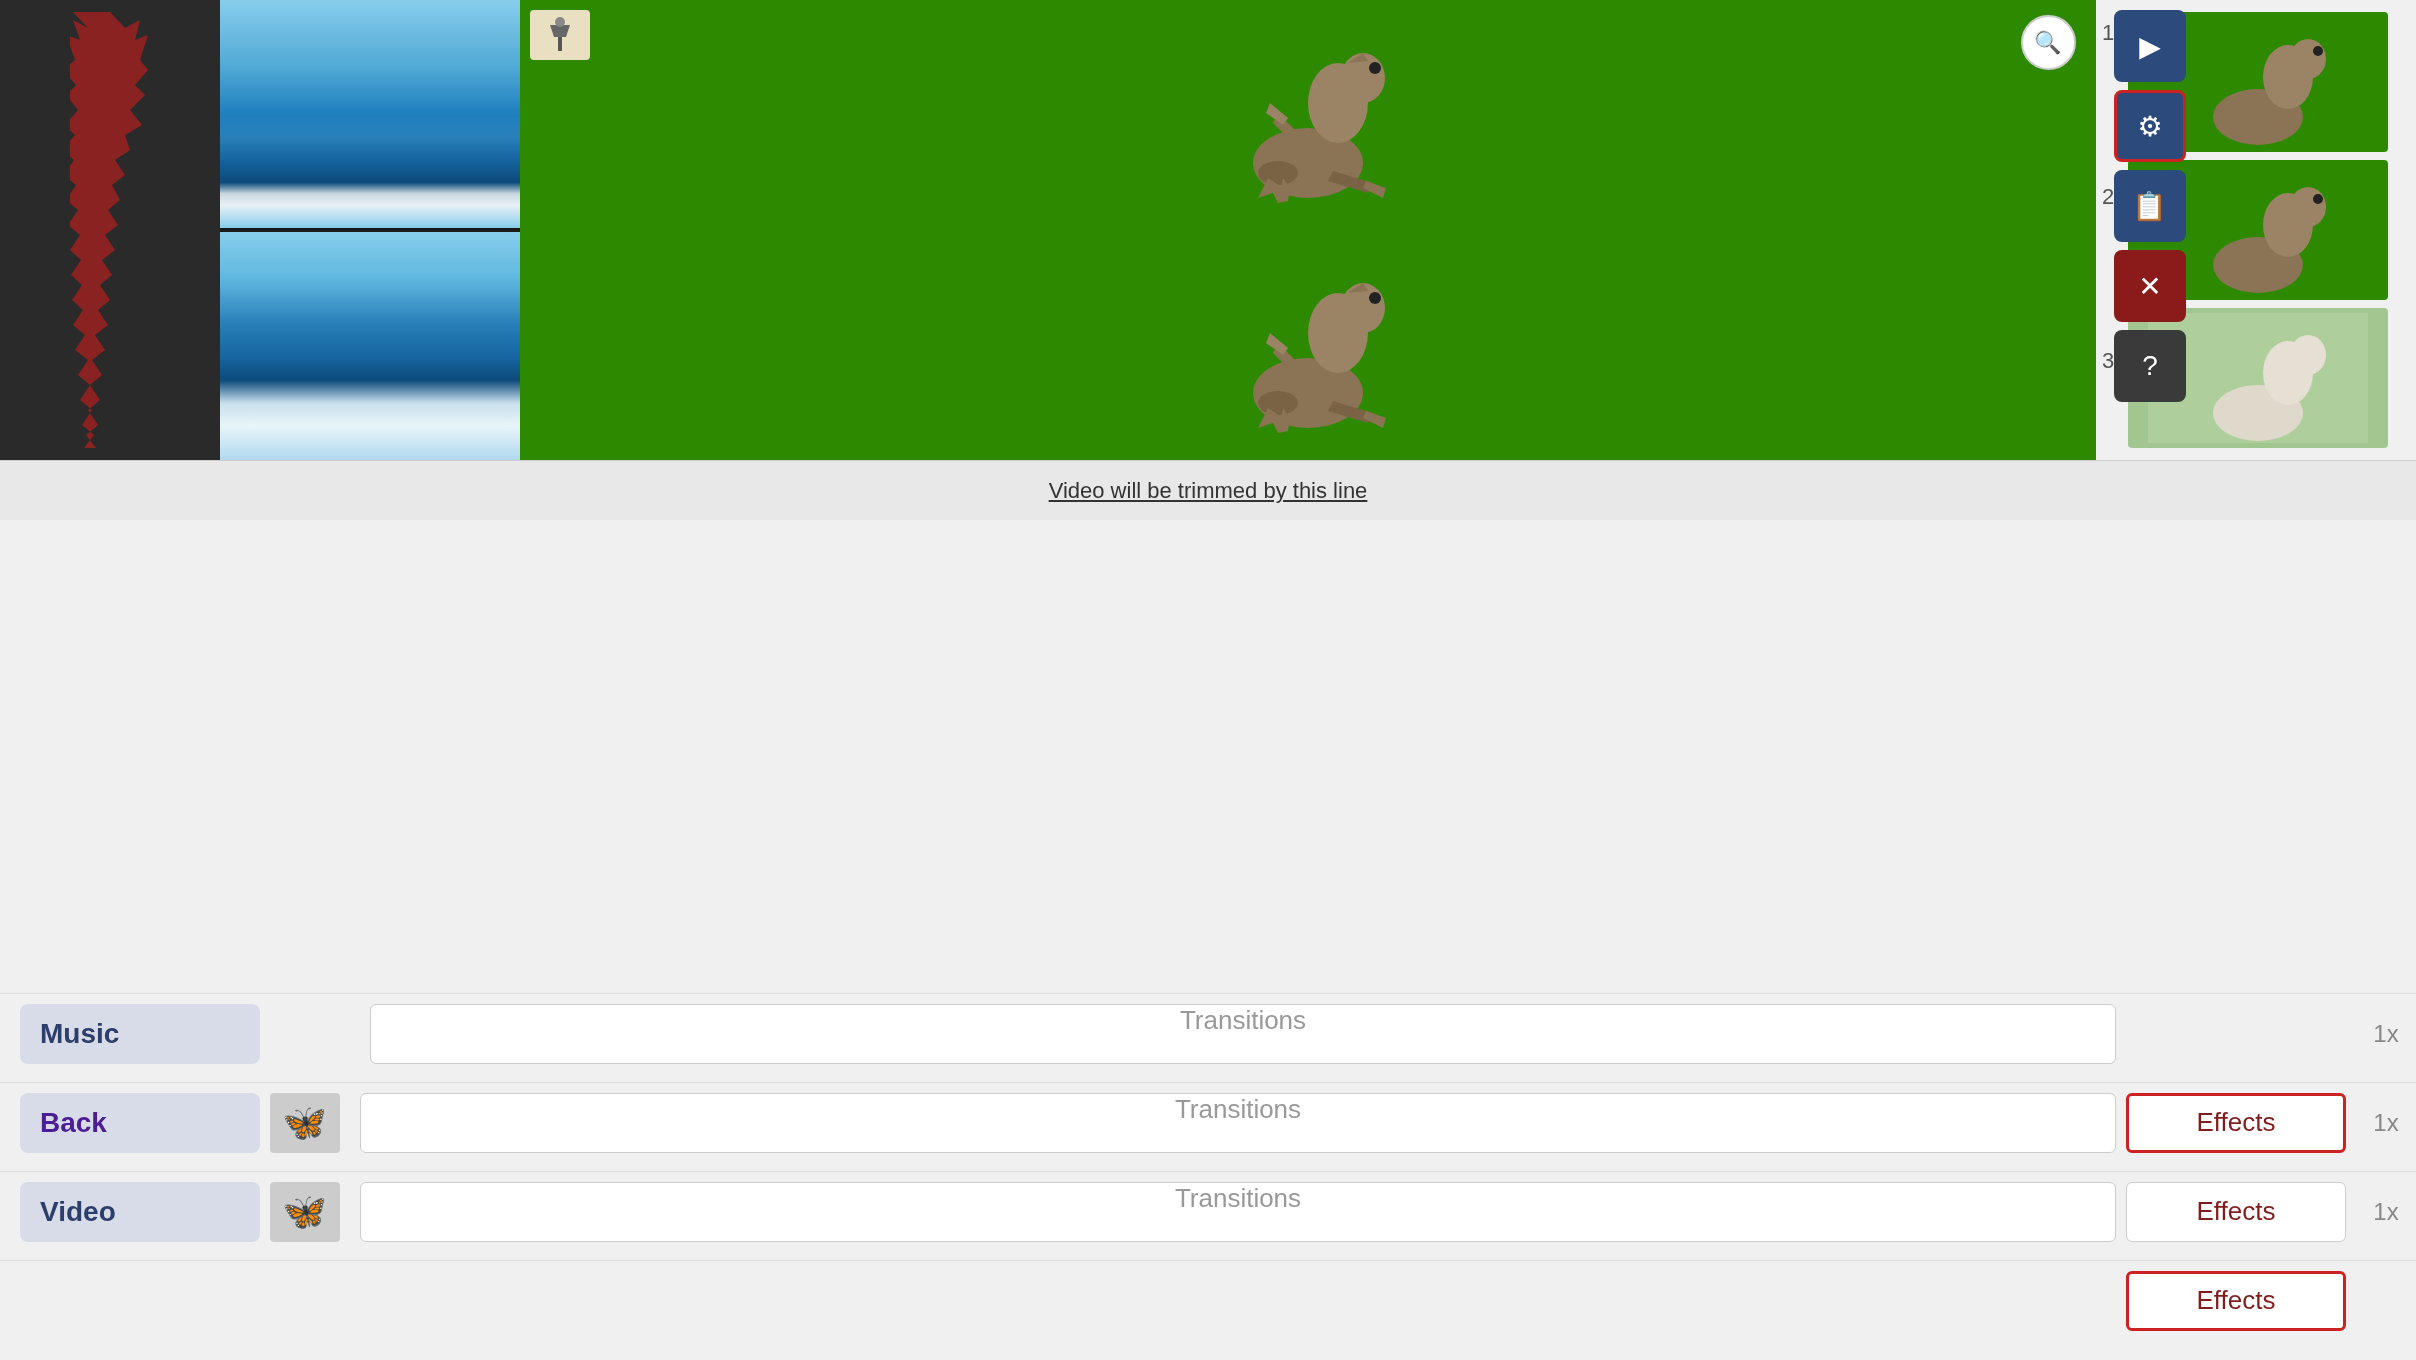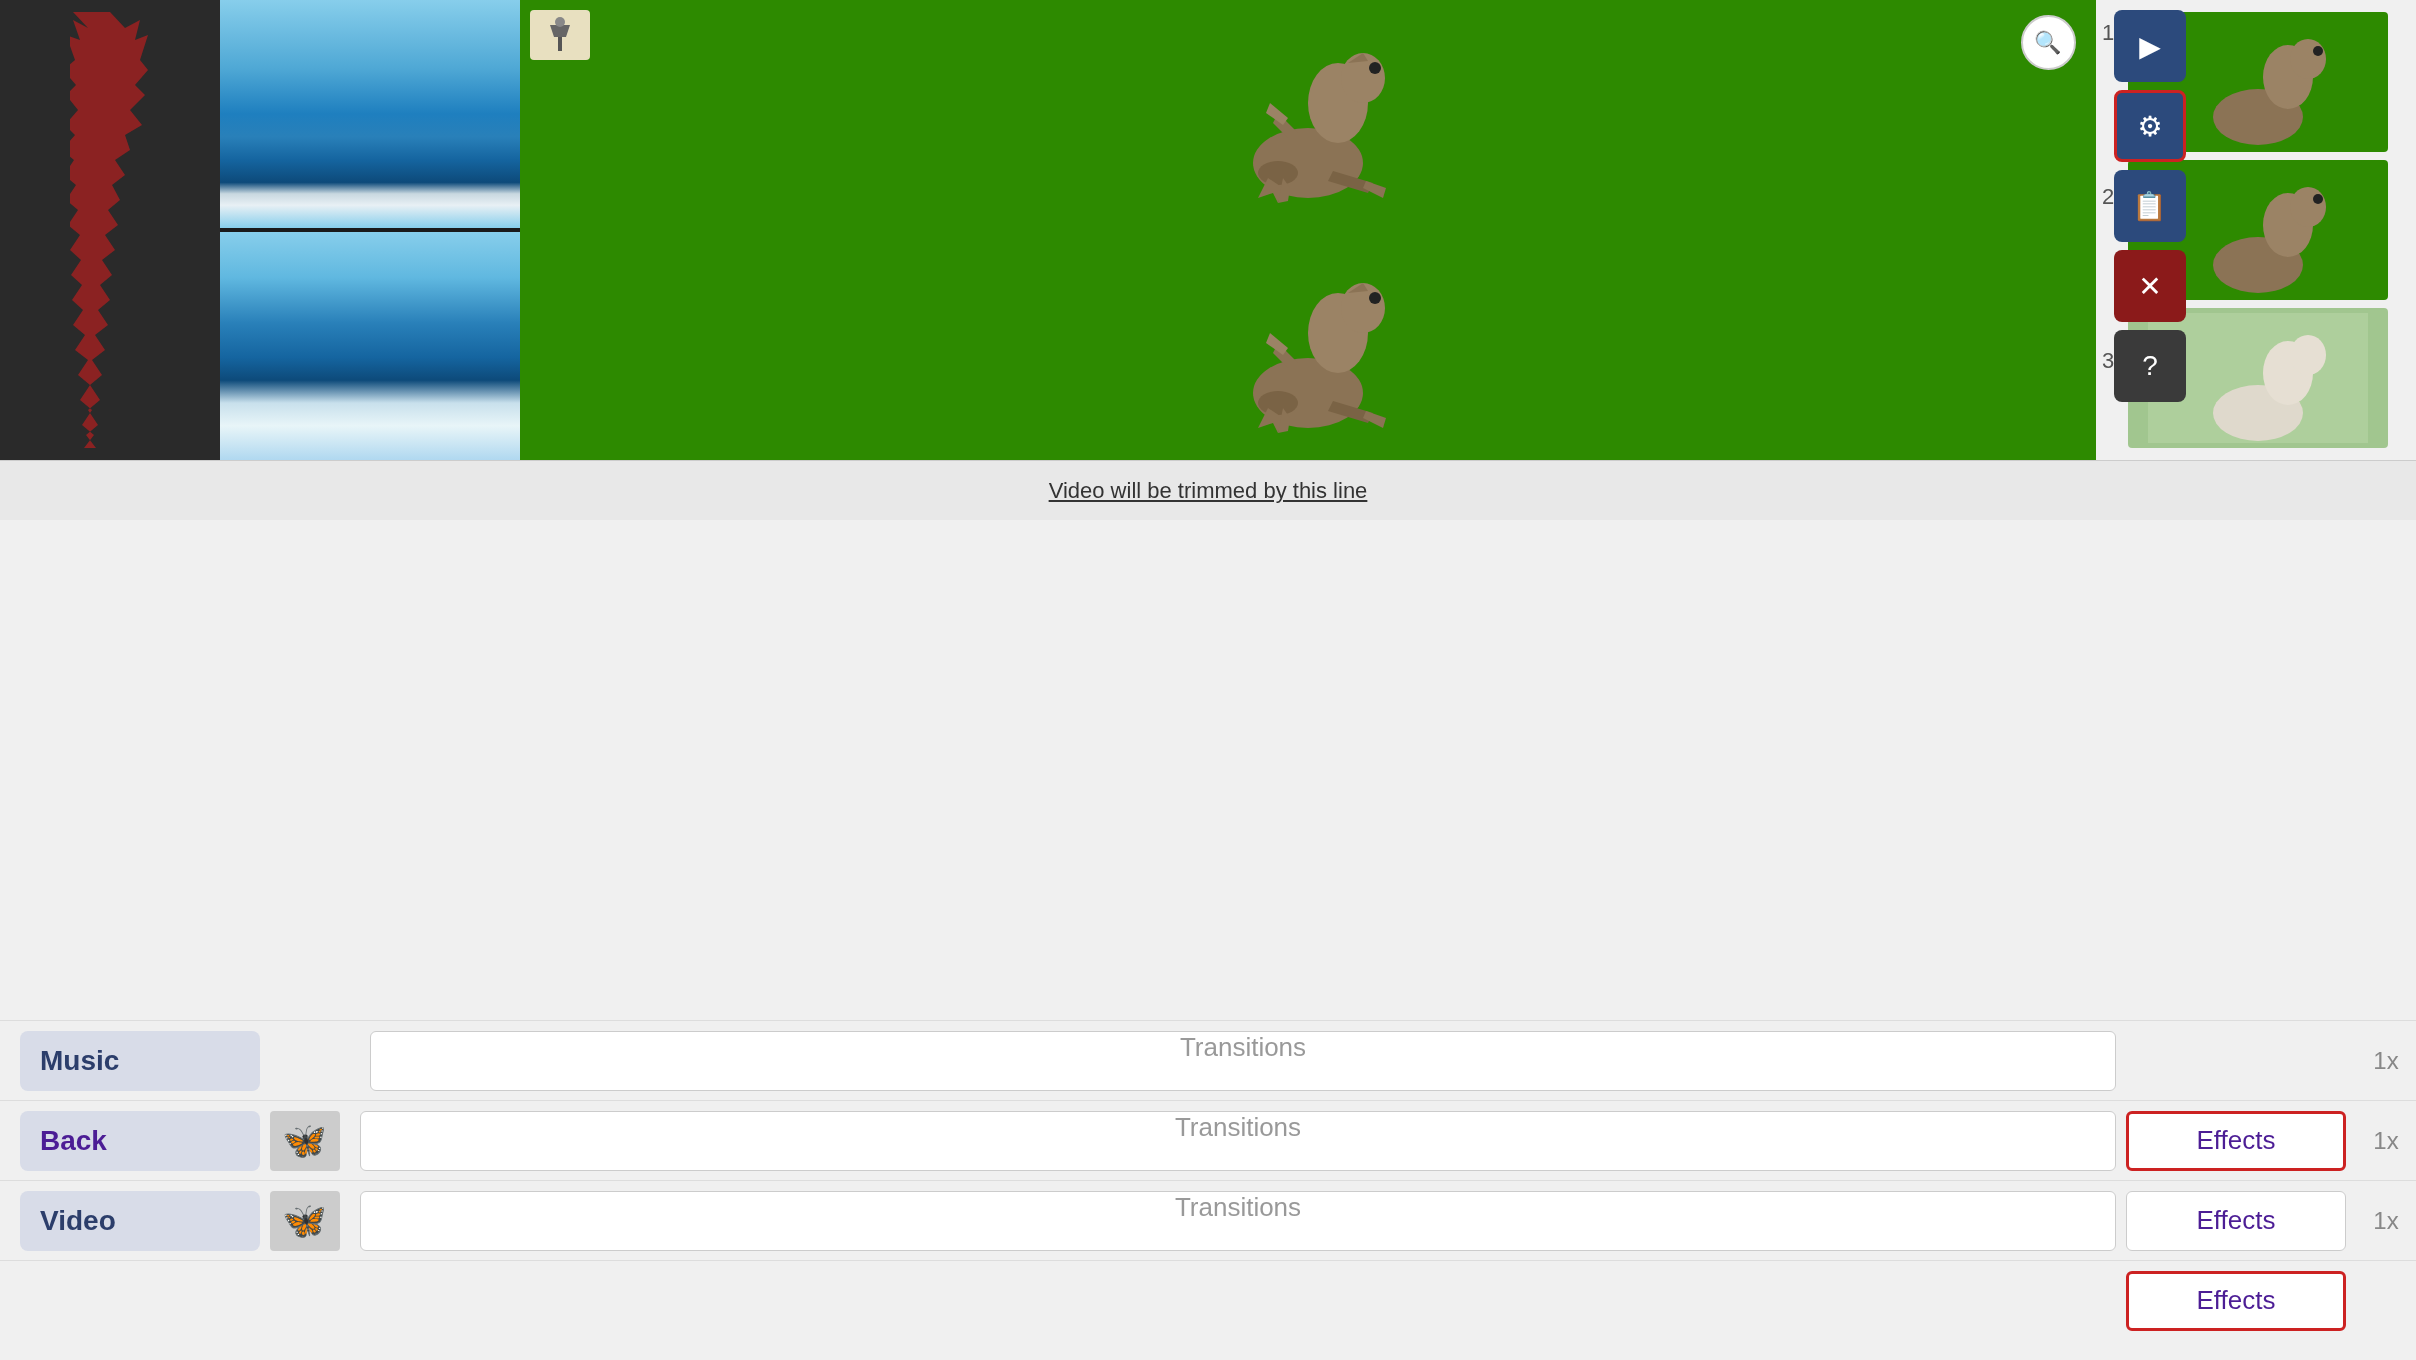--- a/index.html
+++ b/index.html
@@ -221,21 +221,21 @@
       position: absolute;
       bottom: 0;
       left: 0;
       right: 0;
       height: 380px;
       background: #f0f0f0;
       display: flex;
       flex-direction: column;
       justify-content: flex-end;
       padding-bottom: 20px;
-      gap: 0;
+      gap: 9px;
     }
 
     .track-row {
       display: flex;
       align-items: center;
       height: 80px;
       background: #f0f0f0;
       border-top: 1px solid #ddd;
     }
 
@@ -289,21 +289,21 @@
 
     .track-effects-btn {
       width: 220px;
       height: 60px;
       background: white;
       border: 1px solid #ccc;
       border-radius: 6px;
       margin-right: 10px;
       cursor: pointer;
       font-size: 26px;
-      color: #4c1d95;
+      color: #7f1d1d;
       display: flex;
       align-items: center;
       justify-content: center;
       flex-shrink: 0;
     }
 
     .track-effects-btn-highlighted {
       border: 3px solid #cc2222;
     }
 

